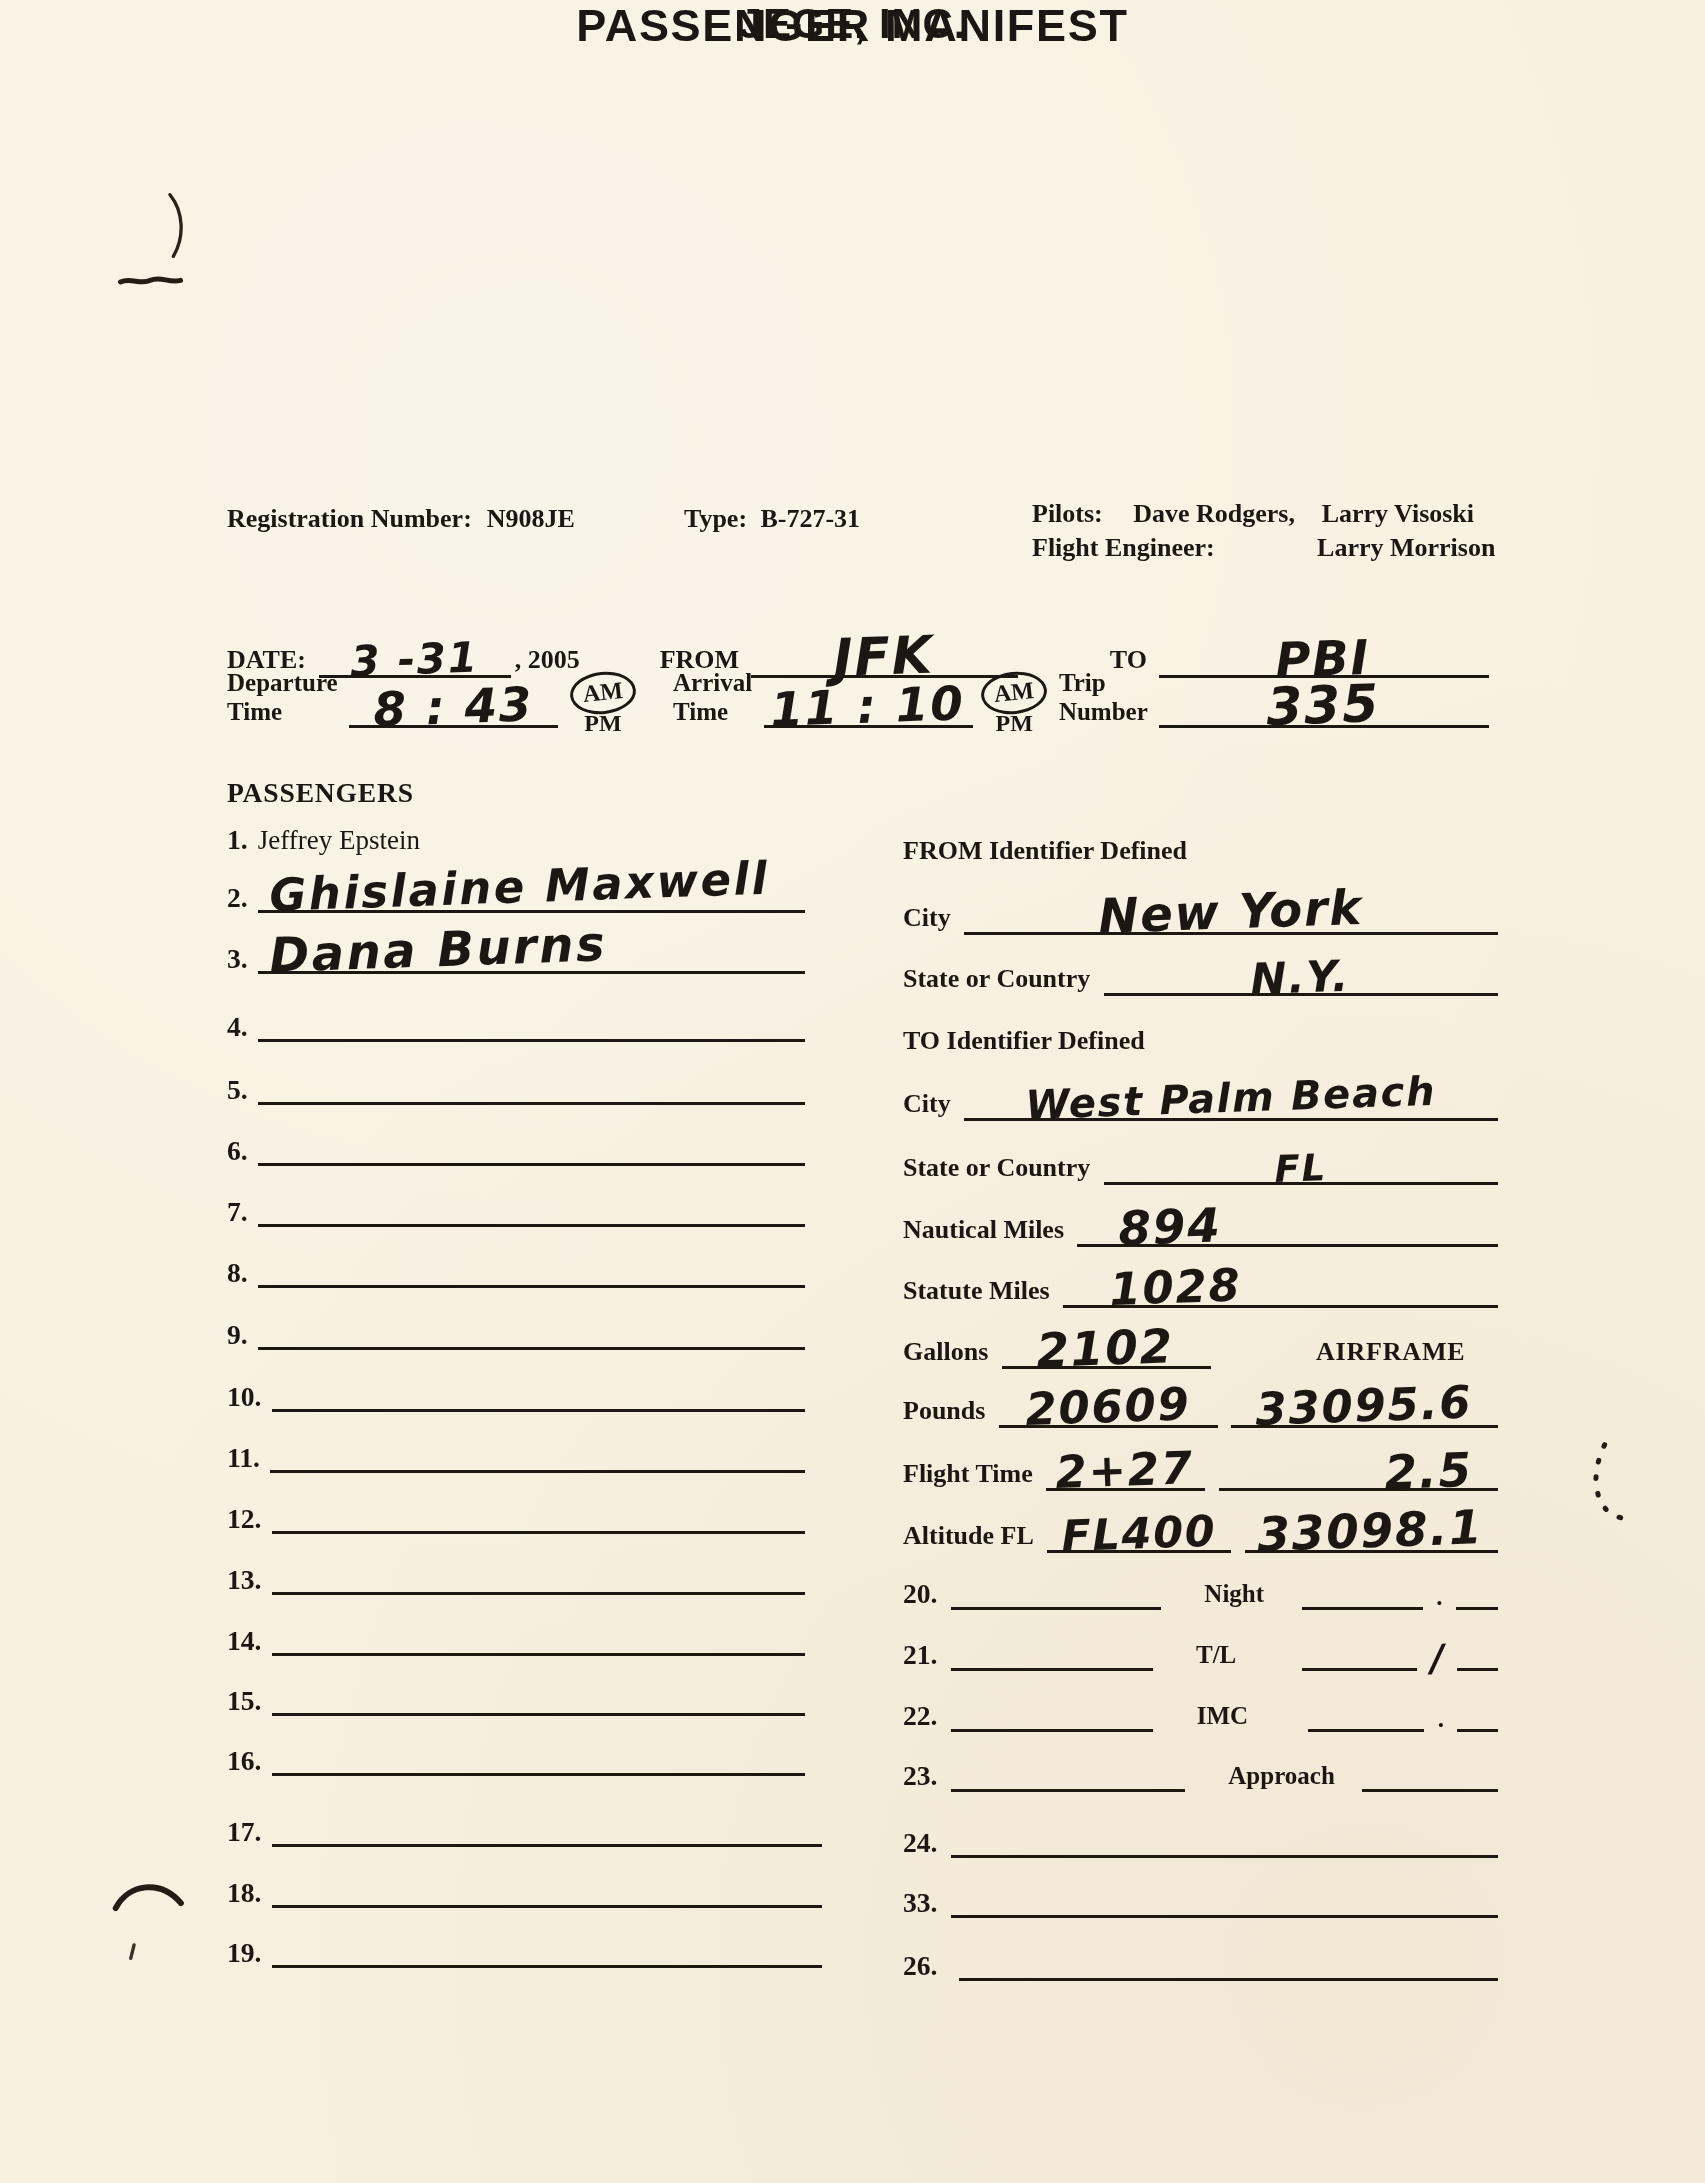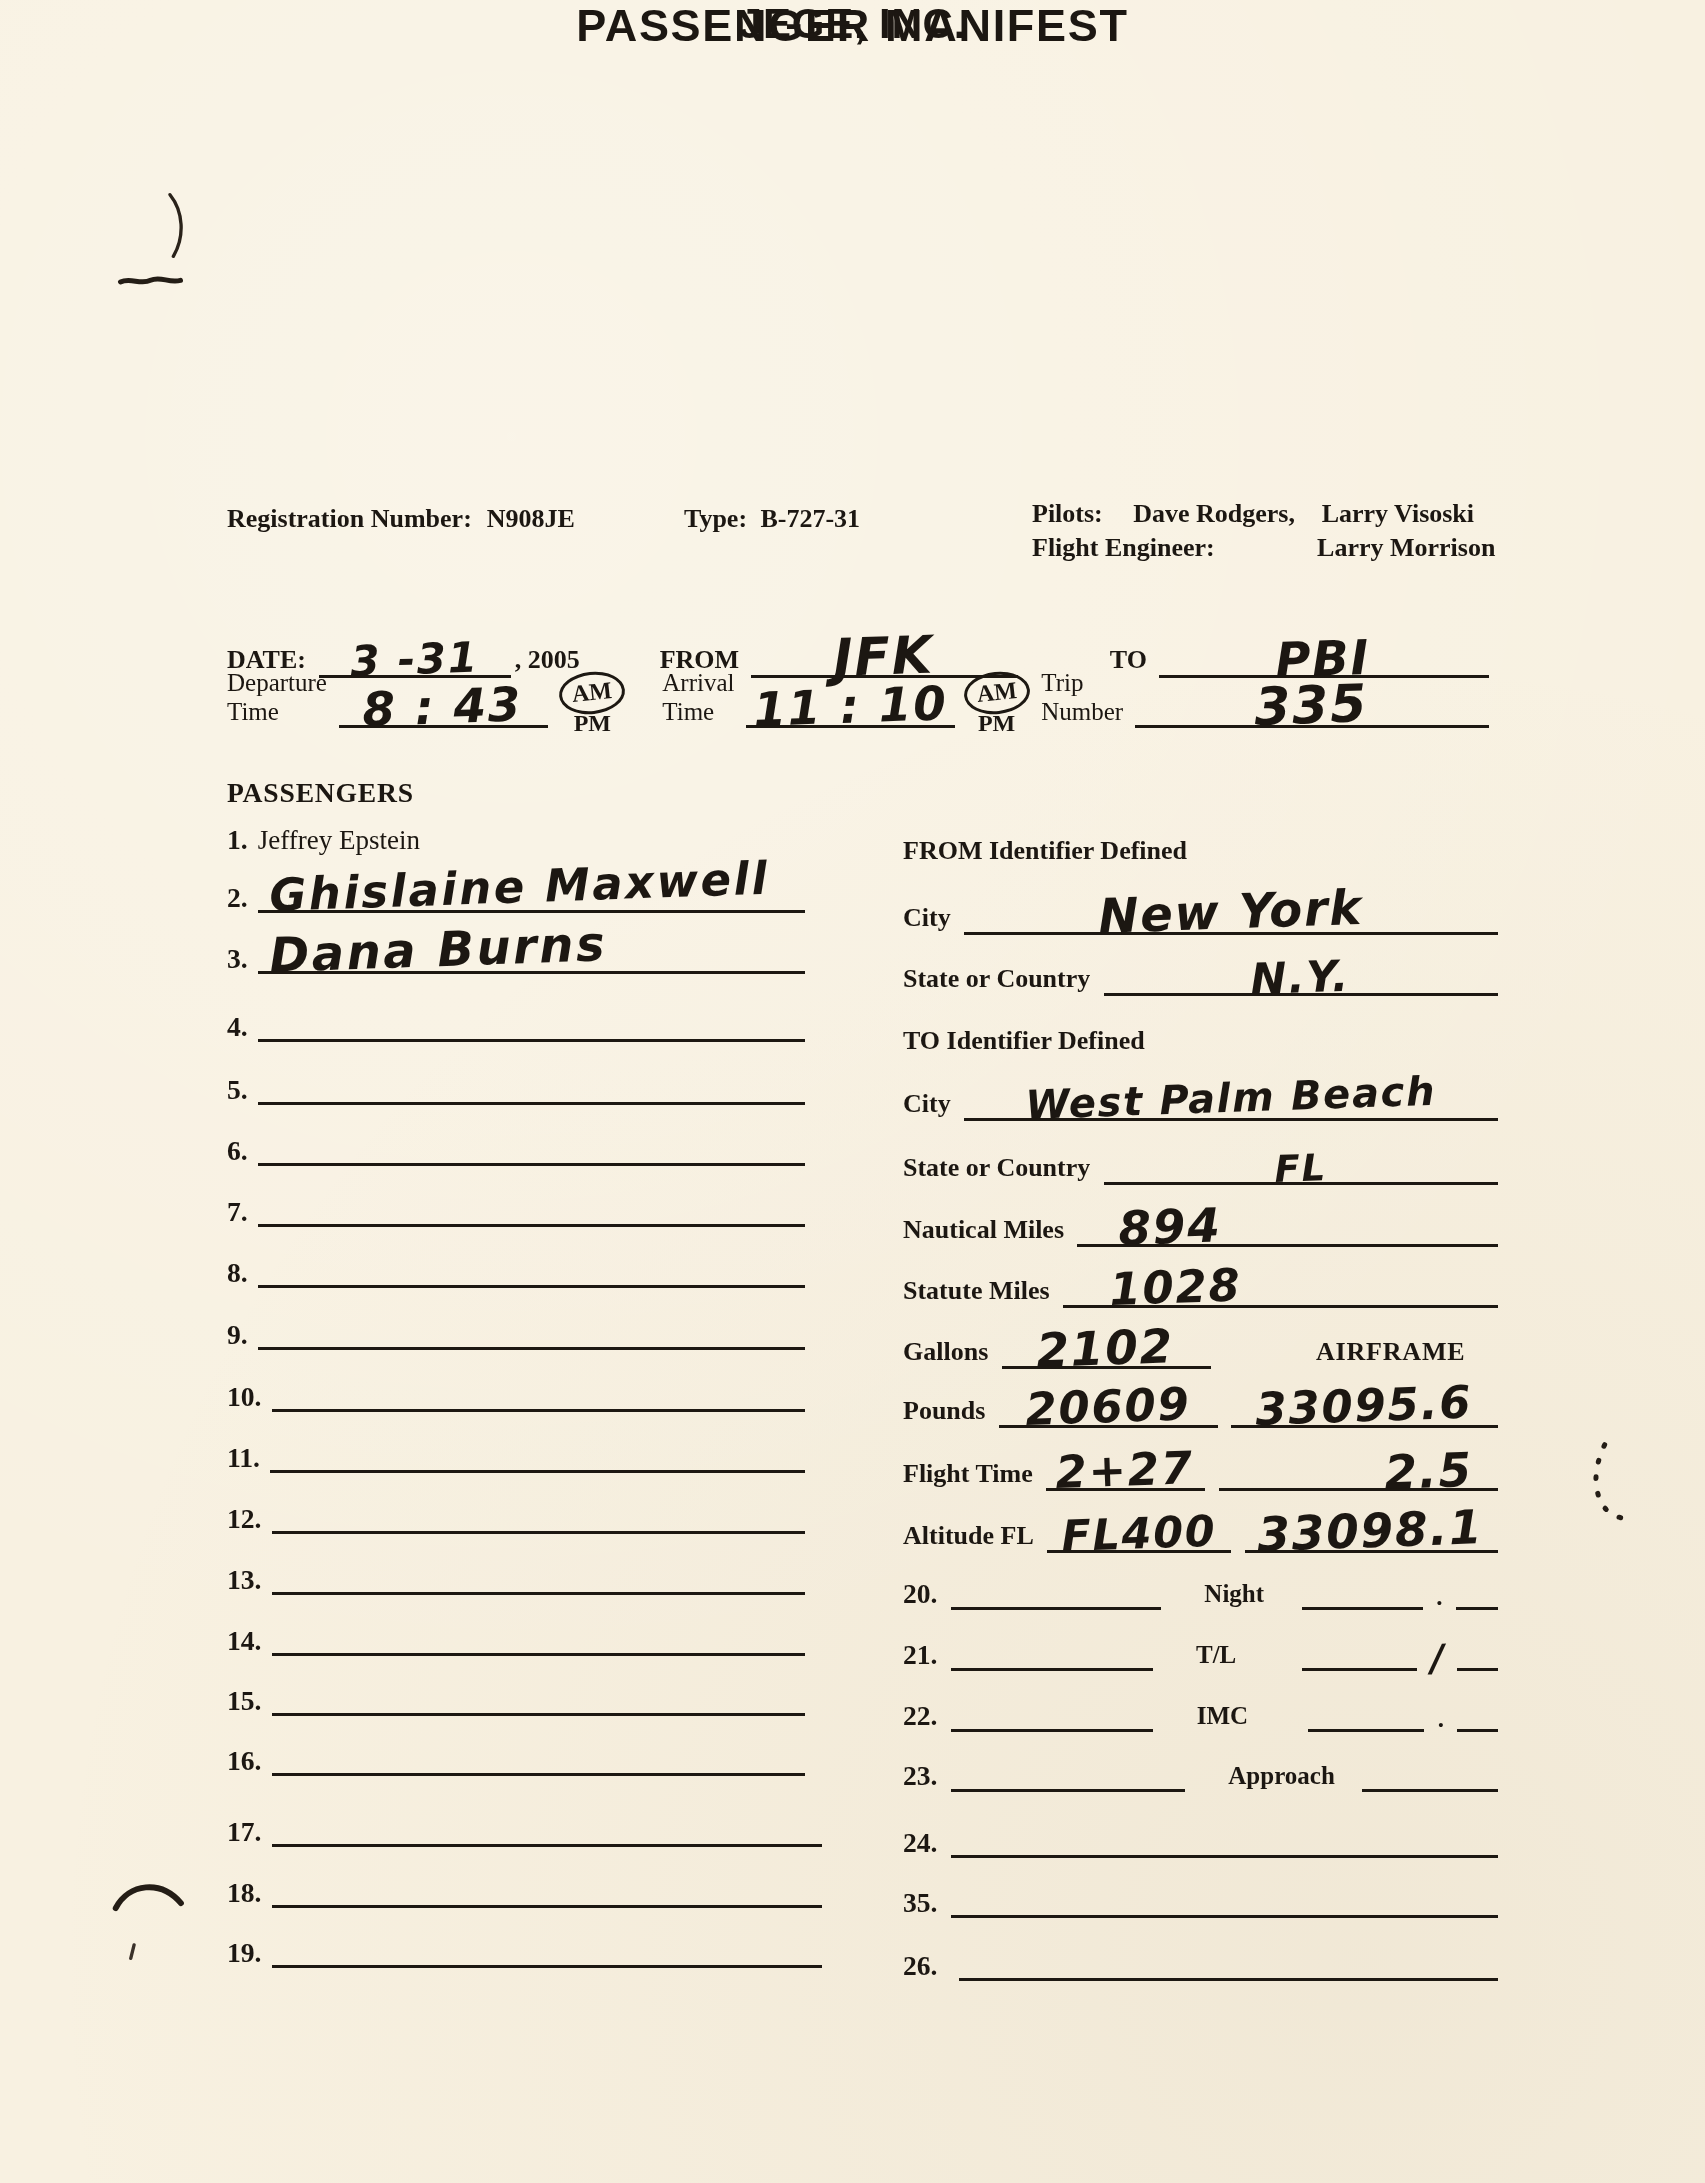--- a/index.html
+++ b/index.html
@@ -10,21 +10,21 @@
                      radial-gradient(circle at 80% 90%, rgba(188,168,132,.12), rgba(0,0,0,0) 55%);
     font-family:"Liberation Serif", serif;
     color:#1c1712;overflow:hidden;
   }
   .abs{position:absolute;}
   .company{left:0;right:0;top:330;text-align:center;font-family:"Liberation Sans",sans-serif;
            font-weight:bold;font-size:42px;letter-spacing:0.8px;}
   .title{left:0;right:0;top:420;text-align:center;font-family:"Liberation Sans",sans-serif;
          font-weight:bold;font-size:45px;letter-spacing:1.7px;}
   .lbl{font-weight:bold;font-size:26px;line-height:1.2;}
-  .lbl2{font-weight:normal;font-size:25px;line-height:1.15;}
+  .lbl2{font-weight:bold;font-size:25px;line-height:1.15;}
   
   .hand{font-family:"DejaVu Sans",sans-serif;font-style:italic;font-weight:bold;
         white-space:nowrap;transform:rotate(-2deg);transform-origin:left bottom;}
   
   .fill{position:relative;display:inline-flex;justify-content:center;align-items:flex-end;
         border-bottom:3.3px solid #1d1812;}
   .hv{font-size:42px;line-height:.72;margin-bottom:-1.7px;letter-spacing:1.7px;}
   .hv.sm{font-size:37px;}
   
   .prow{position:absolute;left:227px;width:578px;display:flex;align-items:flex-end;gap:10px;}
@@ -318,21 +318,21 @@
     <span class="fill" style="width:234px;height:5px;"></span>
     <span class="loglabel" style="margin-left:30px;">Approach</span>
     <span class="fill" style="flex:1;height:5px;margin-left:13.4px;"></span>
   </div>
 
   <div class="rrow" style="top:1829px;">
     <span class="pnum">24.</span>
     <span class="fill" style="flex:1;height:5px;"></span>
   </div>
   <div class="rrow" style="top:1889px;">
-    <span class="pnum">35.</span>
+    <span class="pnum">33.</span>
     <span class="fill" style="flex:1;height:5px;"></span>
   </div>
   <div class="rrow" style="top:1952px;gap:21px;">
     <span class="pnum">26.</span>
     <span class="fill" style="flex:1;height:5px;"></span>
   </div>
 
 </div>
 
 

